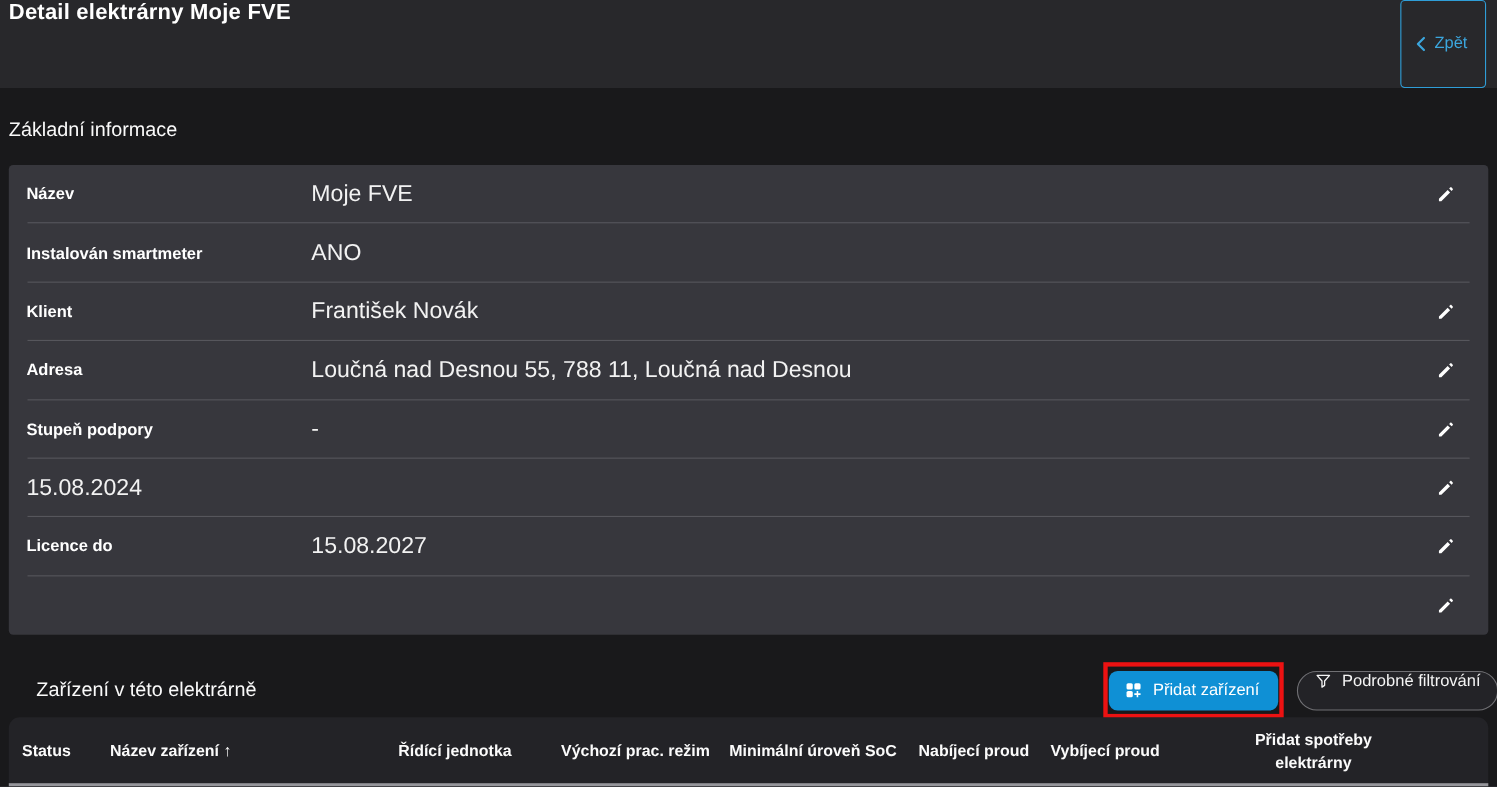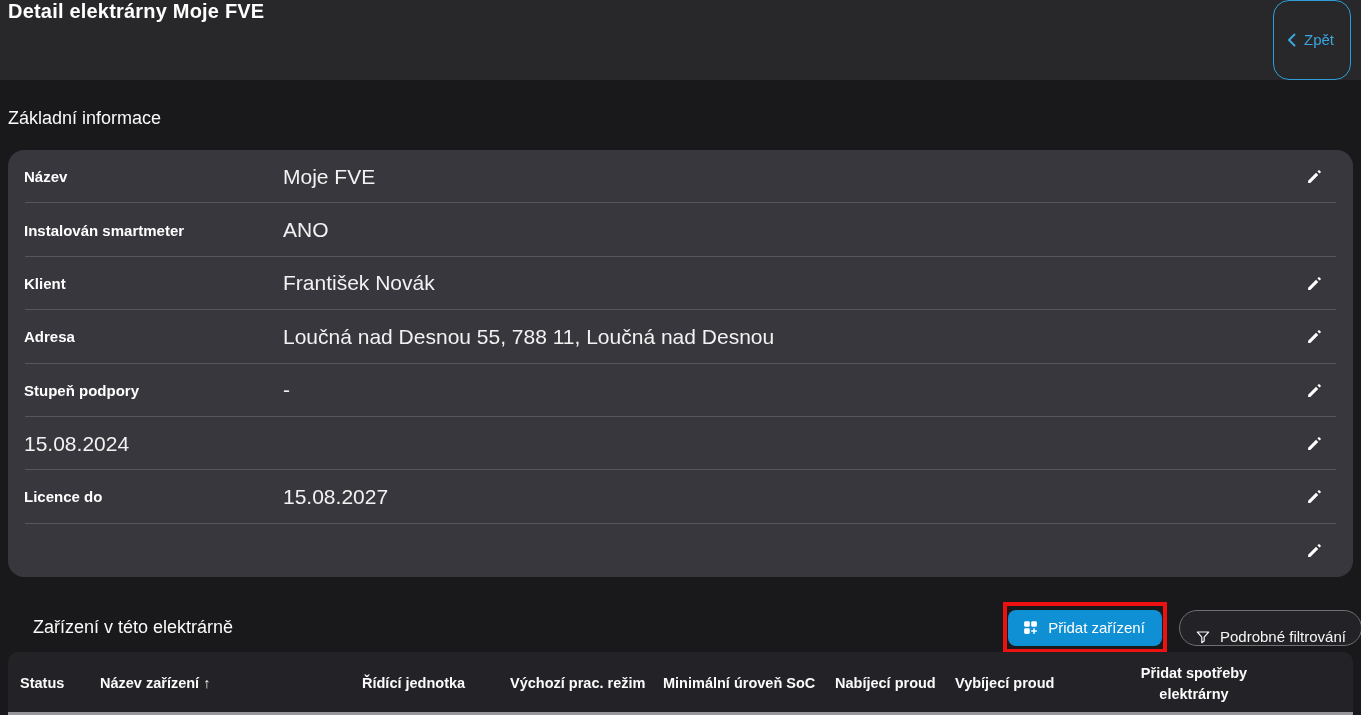--- a/index.html
+++ b/index.html
@@ -13,39 +13,39 @@
   
   .topbar {
     position:absolute; top:0; left:0; width:1361px; height:80px;
     background:#28282b;
     display:flex; justify-content:space-between;
     padding:0 10px 0 8px;
   }
   .page-title { font-size:20px; font-weight:700; letter-spacing:.2px; }
   .back-btn {
     display:flex; align-items:center; gap:8px;
-    border:1.5px solid #2f9ed8; border-radius:16px;
+    border:1.5px solid #2f9ed8; border-radius:4px;
     background:transparent; color:#3ba6dd;
     font-family:"Liberation Sans", sans-serif;
     font-size:15px; padding:7px 16px 8px 13px; cursor:pointer;
   }
   .back-btn svg { display:block; }
 
   
   .section-heading {
     position:absolute; left:8px;
     font-size:18px; font-weight:500; color:#fafafa;
   }
   .heading-basic { top:108px; }
   .heading-devices { top:617px;margin-left:25px; }
 
   
   .info-card {
     position:absolute; left:8px; top:150px; width:1345px; height:427px;
-    background:#37373d; border-radius:16px;
+    background:#37373d; border-radius:4px;
     display:flex; flex-direction:column;
     overflow:hidden;
   }
   .info-row {
     flex:1; position:relative;
     display:flex; align-items:center;
     padding:0 16px;
   }
   .info-row:not(:last-child)::after {
     content:""; position:absolute; left:17px; right:17px; bottom:0;
@@ -70,21 +70,21 @@
   .add-btn {
     pointer-events:auto;
     display:flex; align-items:center; gap:9px;
     background:#0f90d5; border:none; border-radius:8px;
     color:#ffffff; font-family:"Liberation Sans", sans-serif;
     font-size:15px; font-weight:400;
     padding:9px 17px 10px 14px; cursor:pointer; white-space:nowrap;
   }
   .filter-btn {
     position:absolute; left:1179px; top:610px; height:36px;
-    display:flex; align-items:flex-end; gap:9px;
+    display:flex; align-items:flex-start; gap:9px;
     background:#232327; border:1px solid #707074; border-radius:18px;
     color:#f5f5f5; font-family:"Liberation Sans", sans-serif;
     font-size:15px; padding:0 15px; cursor:pointer; white-space:nowrap;
   }
   .add-btn svg, .filter-btn svg { display:block; flex:none; }
 
   
   .table-card {
     position:absolute; left:8px; top:652px; width:1345px; height:63px;
     background:#232327; border-radius:10px 10px 0 0;

